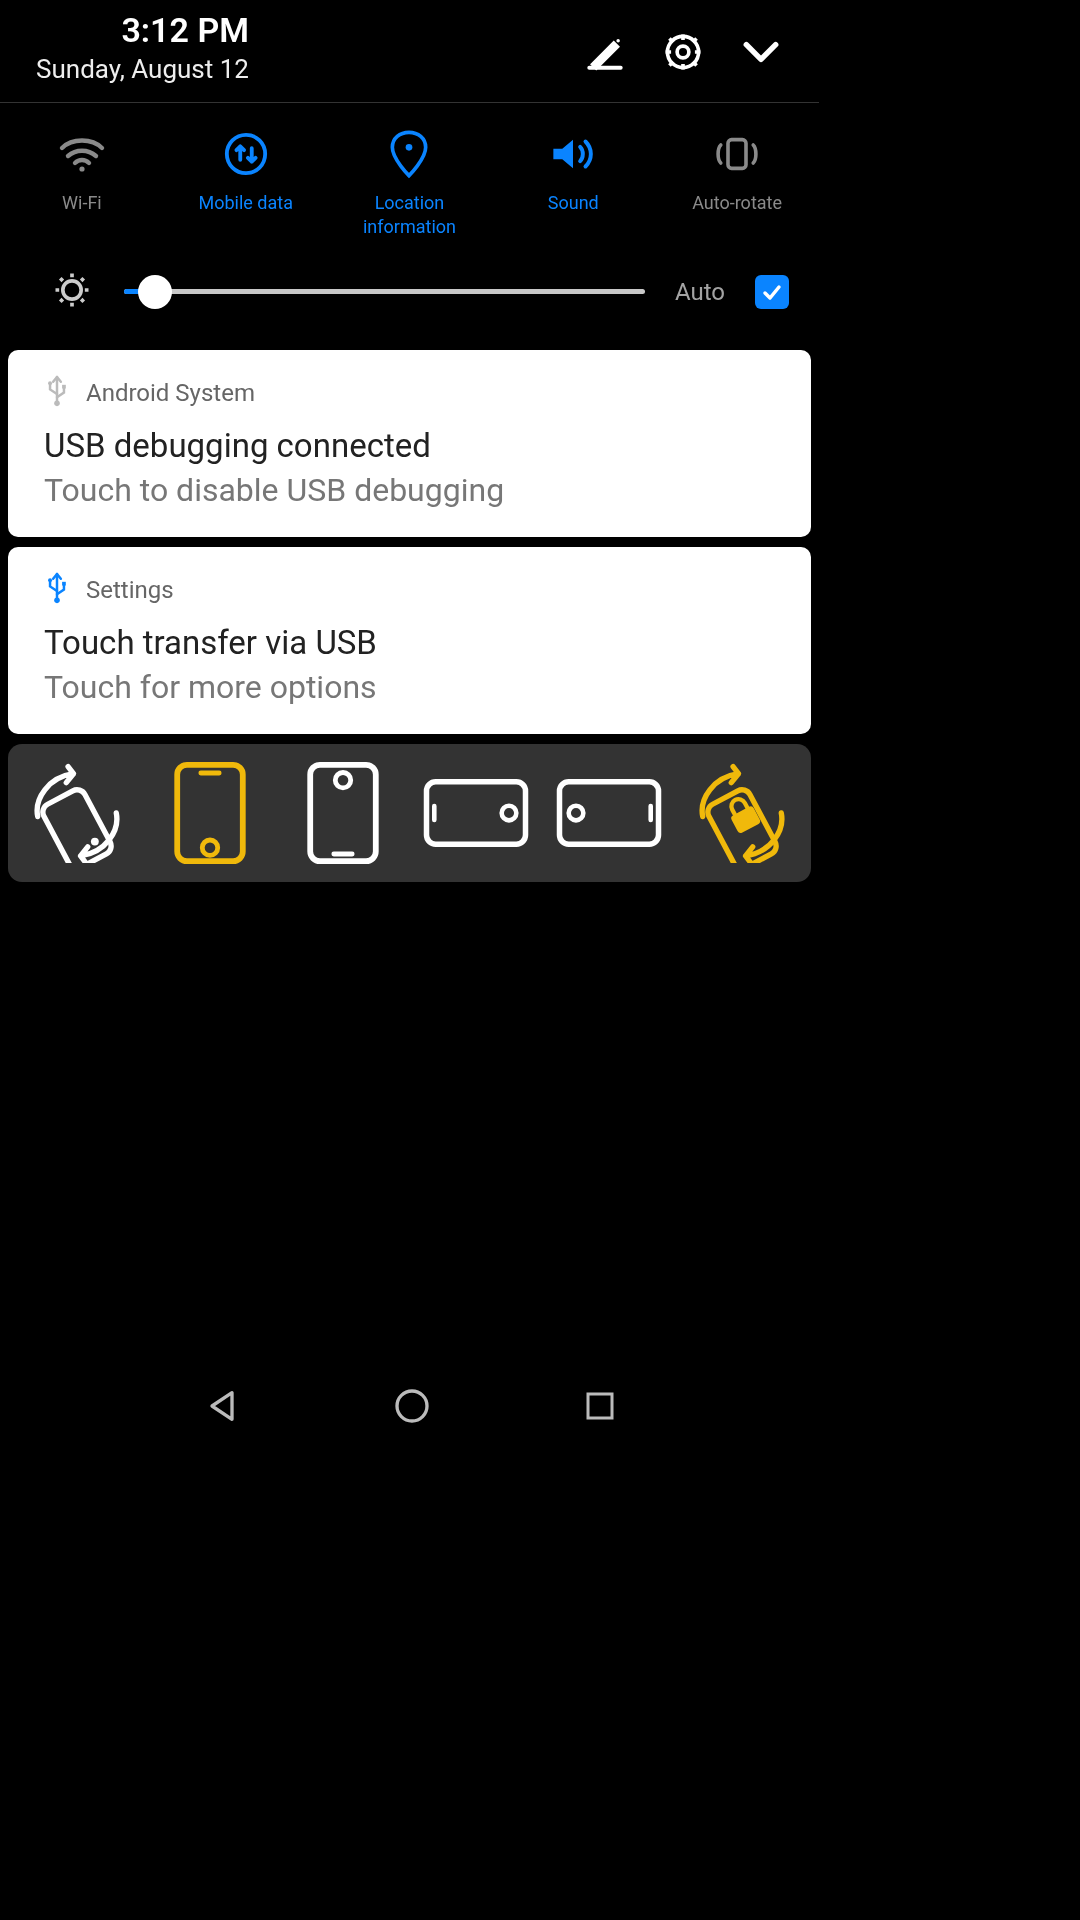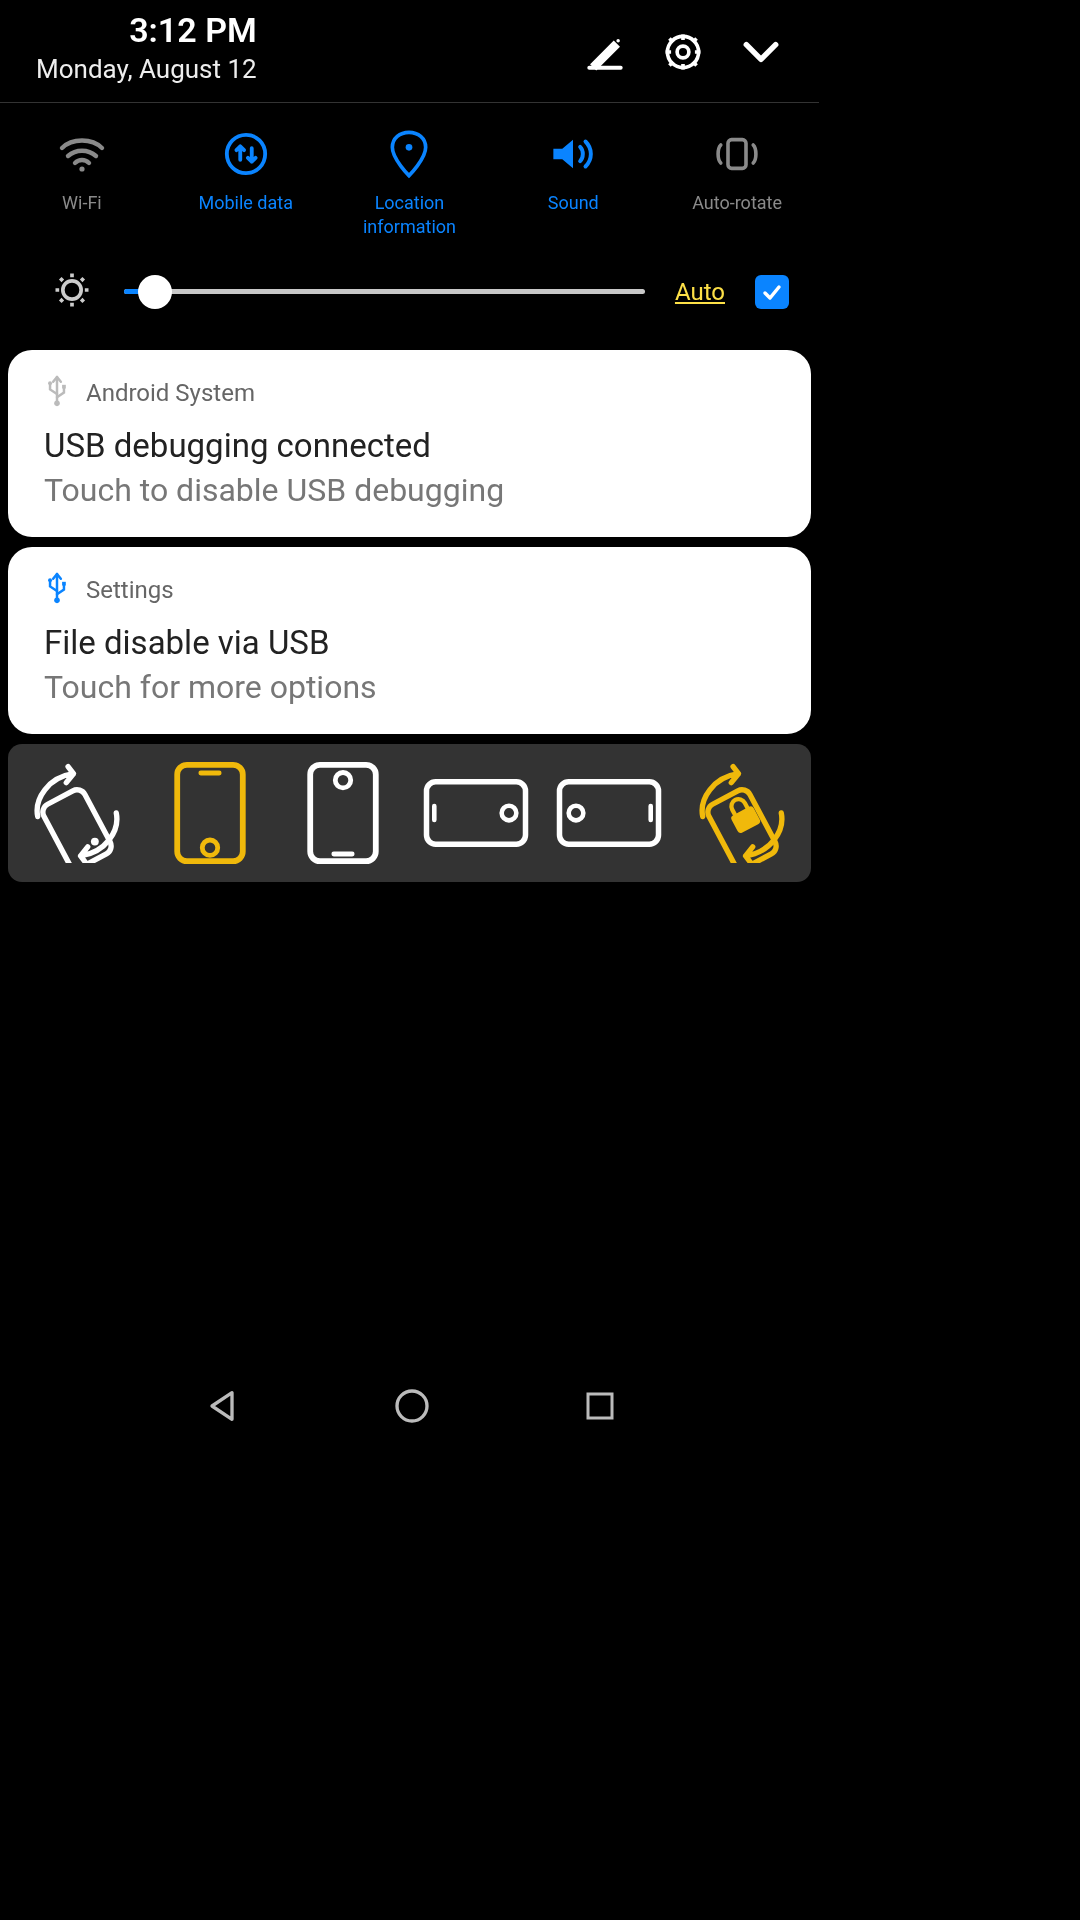--- a/index.html
+++ b/index.html
@@ -73,31 +73,31 @@
     border-radius: 3px;
   }
   .thumb {
     position: absolute;
     width: 34px; height: 34px;
     background: #fff;
     border-radius: 50%;
     top: 50%;
     transform: translate(-50%, -50%);
   }
-  .auto-label { font-size: 24px; color: #fde047; text-decoration: underline; }
+  .auto-label { font-size: 24px; color: #a3a3a3; }
   .auto-check {
     width: 34px; height: 34px;
     background: #0a84ff;
     border-radius: 6px;
     display: flex; align-items: center; justify-content: center;
   }
 
   .notif {
     background: #fff;
-    border-radius: 24px;
+    border-radius: 10px;
     margin: 4px 8px 10px 8px;
     padding: 24px 36px 28px 36px;
     color: #222;
   }
   .notif-top { display: flex; align-items: center; gap: 16px; margin-bottom: 14px; }
   .notif-app { font-size: 24px; color: #666; font-weight: 400; }
   .notif-title { font-size: 33px; color: #222; font-weight: 400; margin-bottom: 6px; }
   .notif-sub { font-size: 32px; color: #777; }
 
   .orient-bar {
@@ -123,21 +123,21 @@
     align-items: center;
     gap: 150px;
   }
 </style>
 </head>
 <body>
 
 <div class="header">
   <div class="header-left">
     <div class="time">3:12 PM</div>
-    <div class="date">Monday, August 12</div>
+    <div class="date">Sunday, August 12</div>
   </div>
   <div class="header-right">
     <div class="header-icon">
       <svg width="42" height="42" viewBox="0 0 24 24" fill="none" stroke="#fff" stroke-width="2.2" stroke-linecap="round">
         <path d="M3 21 L21 21"></path>
         <path d="M5 19 L17 7 L19 9 L7 21 Z" fill="#fff"></path>
         <circle cx="19.5" cy="5.5" r="1" fill="#fff" stroke="none"></circle>
       </svg>
     </div>
     <div class="header-icon">
@@ -259,21 +259,21 @@
         <path d="M8 2 L5.5 5 M8 2 L10.5 5"></path>
         <path d="M8 13 L3.5 10 L3.5 7"></path>
         <path d="M8 15 L12.5 12 L12.5 9"></path>
         <circle cx="3.5" cy="6" r="1.3" fill="#0a84ff" stroke="none"></circle>
         <rect x="11.3" y="7" width="2.4" height="2.4" fill="#0a84ff" stroke="none"></rect>
         <circle cx="8" cy="19" r="1.8" fill="#0a84ff" stroke="none"></circle>
       </svg>
     </span>
     <span class="notif-app">Settings</span>
   </div>
-  <div class="notif-title">File disable via USB</div>
+  <div class="notif-title">Touch transfer via USB</div>
   <div class="notif-sub">Touch for more options</div>
 </div>
 
 <div class="orient-bar">
   <div class="orient-btn">
     <svg width="108" height="100" viewBox="0 0 60 56" fill="none" stroke="#fff" stroke-width="3" stroke-linecap="round" stroke-linejoin="round">
       <rect x="17" y="17" width="26" height="40" rx="5" transform="rotate(-28 30 37)"></rect>
       <circle cx="40" cy="44" r="2.2" fill="#fff" stroke="none"></circle>
       <path d="M8 30 C6 20 14 8 28 6 L25 2 M28 6 L24 11"></path>
       <path d="M52 28 C54 38 46 50 32 52 L35 56 M32 52 L36 47"></path>

